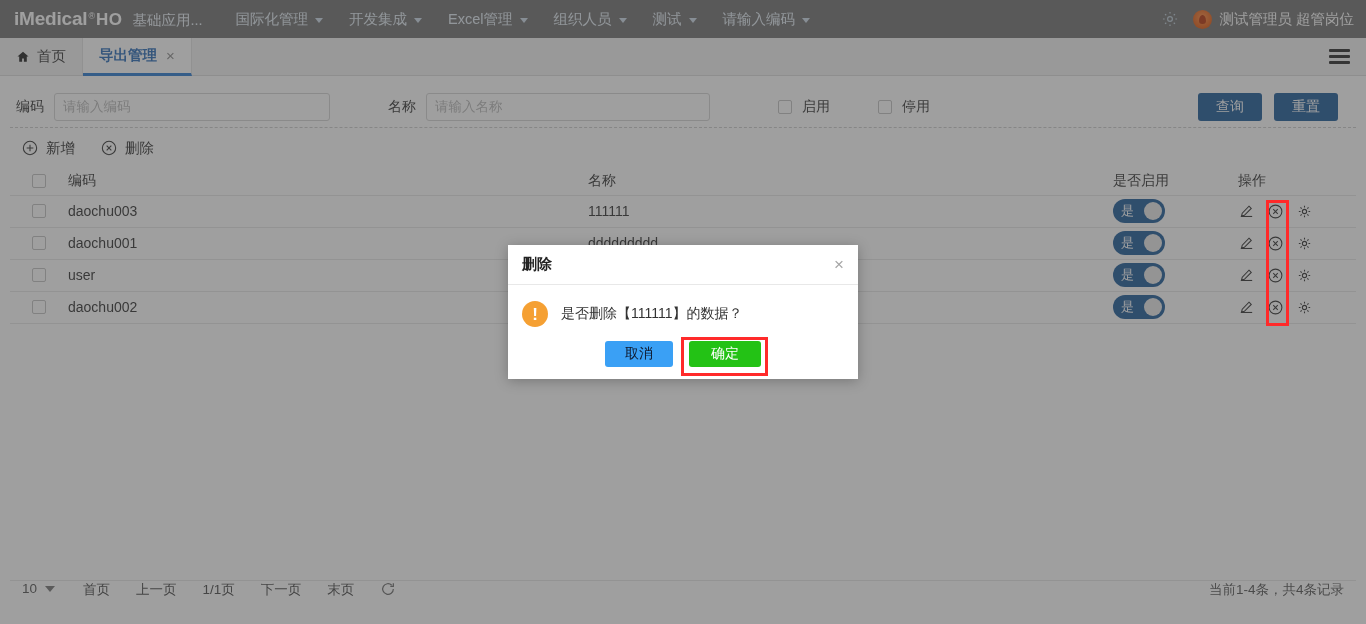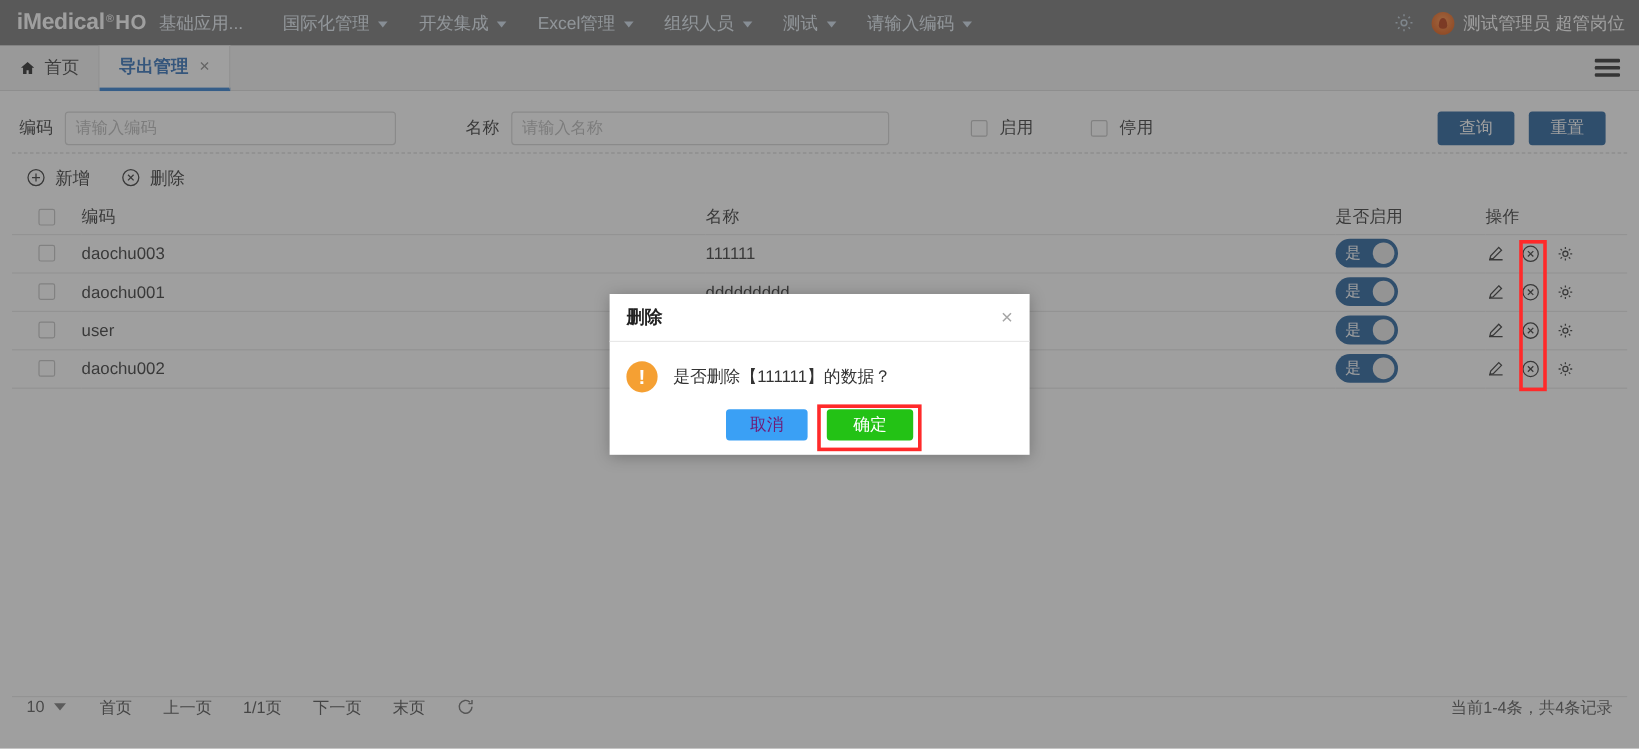--- a/index.html
+++ b/index.html
@@ -92,21 +92,21 @@
   }
   .field { display:flex; align-items:center; gap:10px; }
   .field-label { font-size:14px; color:#333; white-space:nowrap; }
   .text-input {
     border:1px solid #d4d4d4; border-radius:3px; height:28px; width:276px;
     padding: 0 8px; font-size:13.5px; color:#333; background:#fff;
     font-family: inherit; outline:none;
   }
   .text-input::placeholder { color:#b9b9b9; }
   .field.name-field { margin-left: 58px; }
-  .field.name-field .text-input { width:315px; }
+  .field.name-field .text-input { width:284px; }
 
   .checks { display:flex; align-items:center; gap:48px; margin-left: 68px; }
   .check { display:flex;align-items:center;gap:10px; font-size:14px;color:#333; }
   .box { width:14px;height:14px;border:1px solid #c2c2c2;background:#fff;border-radius:2px; display:block; }
 
   .filter-actions { margin-left:auto; display:flex; gap:12px; padding-right:12px; }
   .btn {
     border:0; border-radius:3px; font-family:inherit; font-size:14px;
     padding: 0 18px; height:28px; color:#fff; cursor:pointer;
   }
@@ -179,21 +179,21 @@
   .dlg-title { font-size:15px; font-weight:bold; color:#222; }
   .dlg-x { margin-left:auto; font-size:17px; color:#a6a6a6; cursor:pointer; line-height:1; }
   .dlg-body { display:flex; align-items:center; gap:13px; padding: 16px 0 0 14px; }
   .warn-ico {
     width:26px;height:26px;border-radius:50%;background:#f5a033;
     display:flex;align-items:center;justify-content:center;
     color:#fff;font-size:17px;font-weight:bold;line-height:1; flex:0 0 auto;
   }
   .dlg-msg { font-size:14px; color:#333; }
   .dlg-foot { display:flex; justify-content:center; align-items:center; gap:16px; margin-top:14px; }
-  .btn-cancel { background:#3aa0f5; border:0;border-radius:3px;color:#701a75;font-size:14px;
+  .btn-cancel { background:#3aa0f5; border:0;border-radius:3px;color:#0f172a;font-size:14px;
     font-family:inherit; padding:0 20px;height:26px;cursor:pointer; }
   .btn-ok { background:#23c215; border:0;border-radius:3px;color:#fff;font-size:14px;
     font-family:inherit; padding:0 22px;height:26px;cursor:pointer; }
 
   
   .annot { position:absolute; border:3px solid #ff2a2a; z-index:70; pointer-events:none; }
   .annot-del-col { left:1266px; top:200px; width:23px; height:126px; }
   .annot-ok { left:681px; top:337px; width:87px; height:39px; z-index:70; }
 </style>
 </head>

